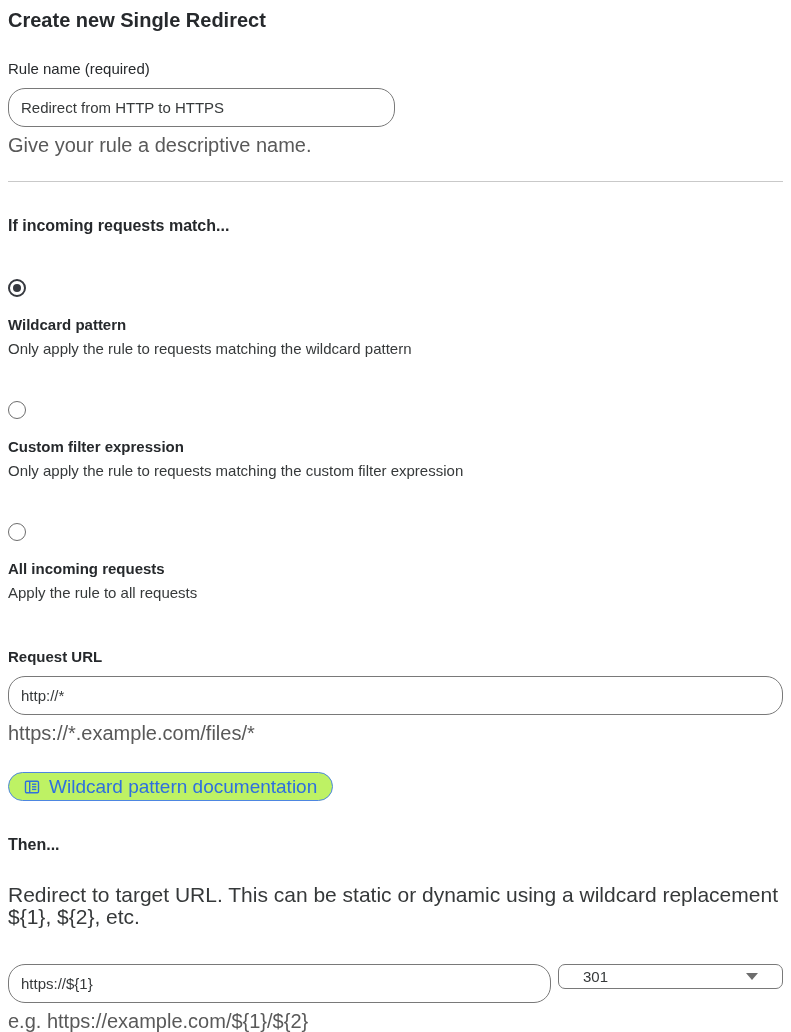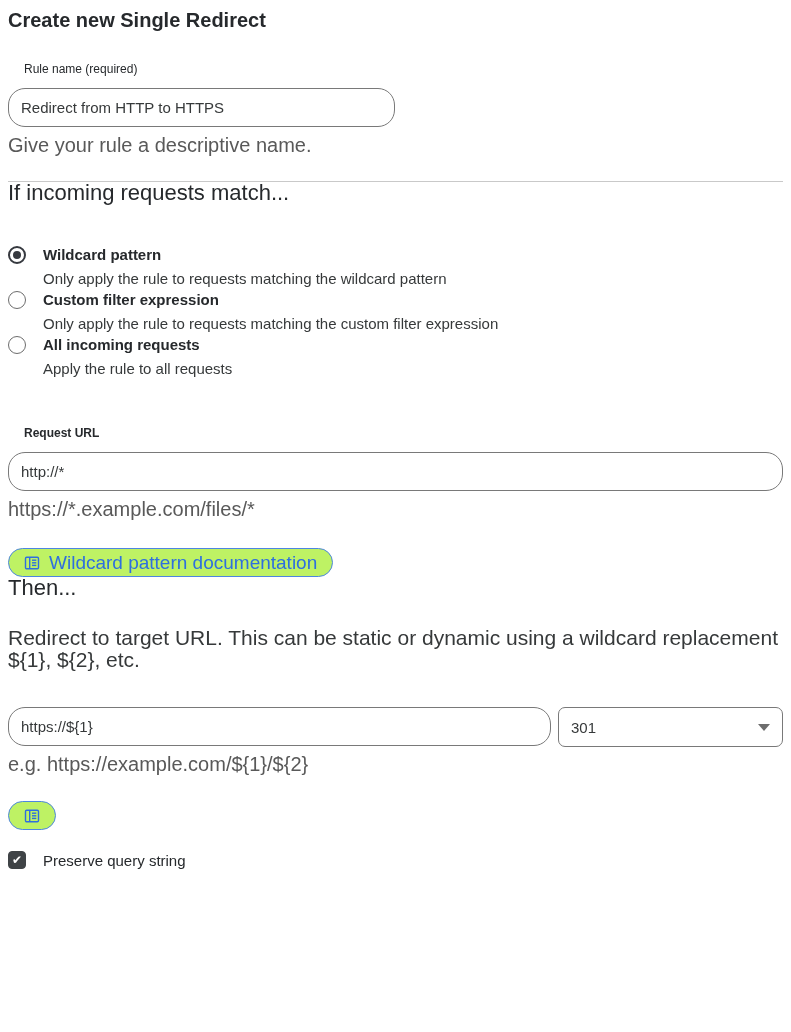--- a/index.html
+++ b/index.html
@@ -21,43 +21,43 @@
     color:var(--text-body);
   }
   .page{padding:0 8px 20px 8px;width:791px;}
 
   h1{
     margin-top:7px;
     font-size:20px;line-height:26px;font-weight:700;color:var(--text-dark);
   }
   .lbl{
     display:block;margin-top:26px;
-    font-size:12px;line-height:20px;color:var(--text-dark);font-weight:400;margin-left:16px;
+    font-size:15px;line-height:20px;color:var(--text-dark);font-weight:400;
   }
   .lbl.semibold{font-weight:700;}
   .txt{
     display:block;margin-top:9px;height:39px;width:100%;
     border:1px solid var(--border-gray);border-radius:17px;
     padding:0 12px;font-size:15px;color:var(--text-body);
     font-family:"Liberation Sans",sans-serif;background:#fff;outline:none;
   }
   .txt.rule-name{width:387px;}
   .helper{
     margin-top:7px;font-size:20px;line-height:23px;color:var(--text-gray);
   }
   .divider{
     margin-top:24px;border:none;border-top:1px solid var(--divider-gray);
   }
   h2{
-    font-size:22px;line-height:22px;font-weight:400;color:var(--text-dark);
+    margin-top:33px;font-size:16px;line-height:22px;font-weight:700;color:var(--text-dark);
   }
   
   .radio-group{margin-top:40px;}
-  .radio-row{display:flex;gap:17px;cursor:pointer;}
-  .radio-row + .radio-row{}
+  .radio-row{display:flex;gap:17px;cursor:pointer;flex-direction:column;}
+  .radio-row + .radio-row{margin-top:40px;}
   .radio{
     flex:0 0 auto;width:18px;height:18px;margin-top:2px;border-radius:50%;
     border:1px solid #6d6d6d;background:#fff;position:relative;
   }
   .radio.on{border:2px solid #36393f;}
   .radio.on::after{
     content:"";position:absolute;left:50%;top:50%;width:8px;height:8px;
     transform:translate(-50%,-50%);border-radius:50%;background:#36393f;
   }
   .radio-label{font-size:15px;line-height:21px;font-weight:700;color:var(--text-dark);}
@@ -76,23 +76,23 @@
 
   .then-desc{
     margin-top:28px;font-size:21px;line-height:22px;color:var(--text-body);
   }
 
   .row{margin-top:27px;display:flex;gap:7px;}
   .col-target{width:543px;}
   .col-status{width:225px;}
 
   .select{
-    margin-top:9px;height:40px;width:100%;
+    margin-top:9px;height:25px;width:100%;
     border:1px solid var(--border-gray);border-radius:7px;
-    padding:0 12px;display:flex;align-items:center;justify-content:space-between;
+    padding:0 24px;display:flex;align-items:center;justify-content:space-between;
     font-size:15px;color:var(--text-body);background:#fff;cursor:pointer;gap:16px;
   }
   .caret{
     width:0;height:0;border-left:6px solid transparent;border-right:6px solid transparent;
     border-top:7px solid #6d6d6d;
   }
 
   
   .checkbox-row{
     margin-top:21px;display:flex;align-items:center;gap:17px;cursor:pointer;

